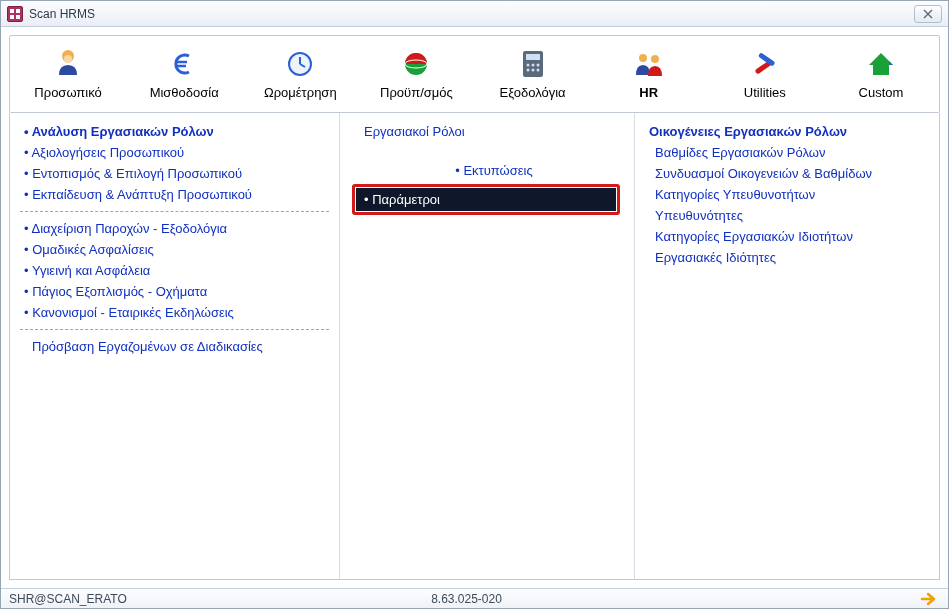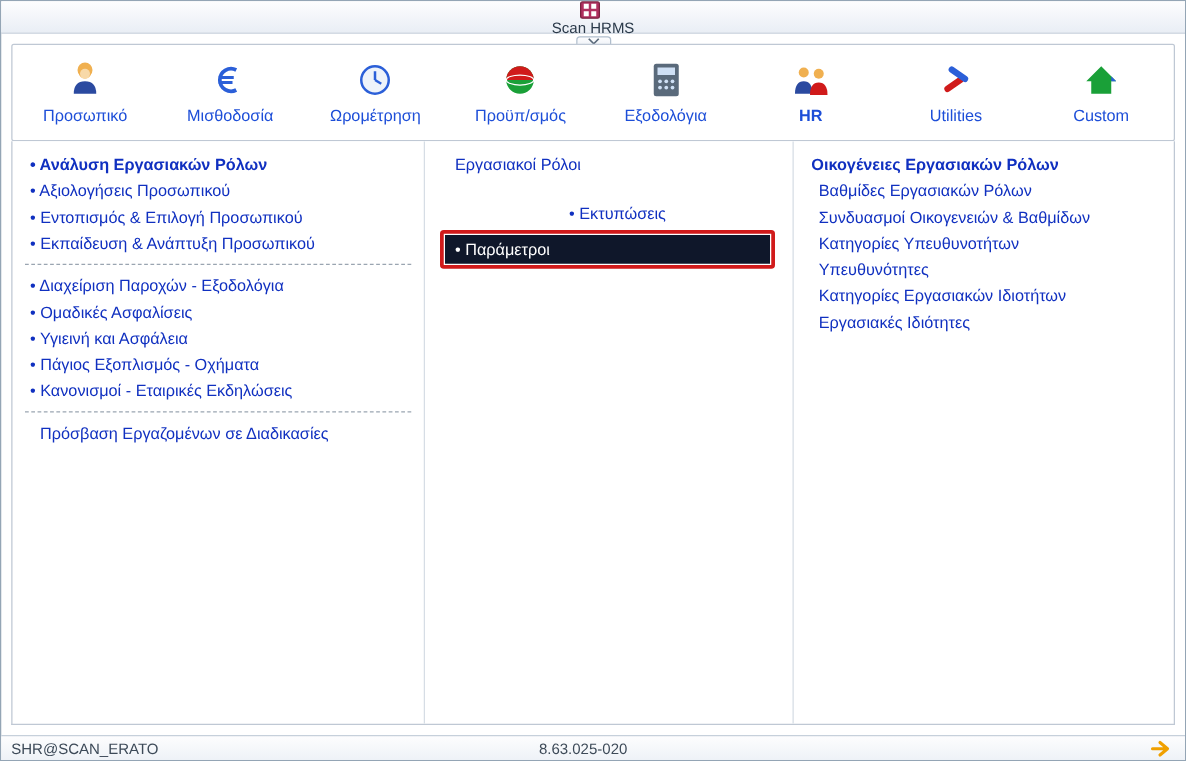--- a/index.html
+++ b/index.html
@@ -21,21 +21,20 @@
     display: flex;
     flex-direction: column;
   }
   .titlebar {
     height: 26px;
     background: linear-gradient(#fdfdfe,#e9eef5);
     border-bottom: 1px solid #c6d0db;
     display: flex;
     align-items: center;
     padding: 0 6px;
-    flex-direction: column;
   }
   .titlebar .app-icon {
     width: 16px; height:16px;
     margin-right: 6px;
     background: #b03060;
     display:inline-flex;
     align-items:center;justify-content:center;
     border:1px solid #7a2040;
     border-radius:2px;
   }
@@ -67,21 +66,21 @@
     background:#fff;
     height:78px;
   }
   .toolbar .tbtn{
     flex:1;
     display:flex;
     flex-direction:column;
     align-items:center;
     justify-content:center;
     gap:6px;
-    color:#1d4ed8;
+    color:#000000;
     font-size:13px;
     cursor:default;
   }
   .toolbar .tbtn.active{font-weight:bold;}
   .toolbar .tbtn .ico{
     width:34px;height:30px;
     display:flex;align-items:center;justify-content:center;
   }
   .panels{
     flex:1;

